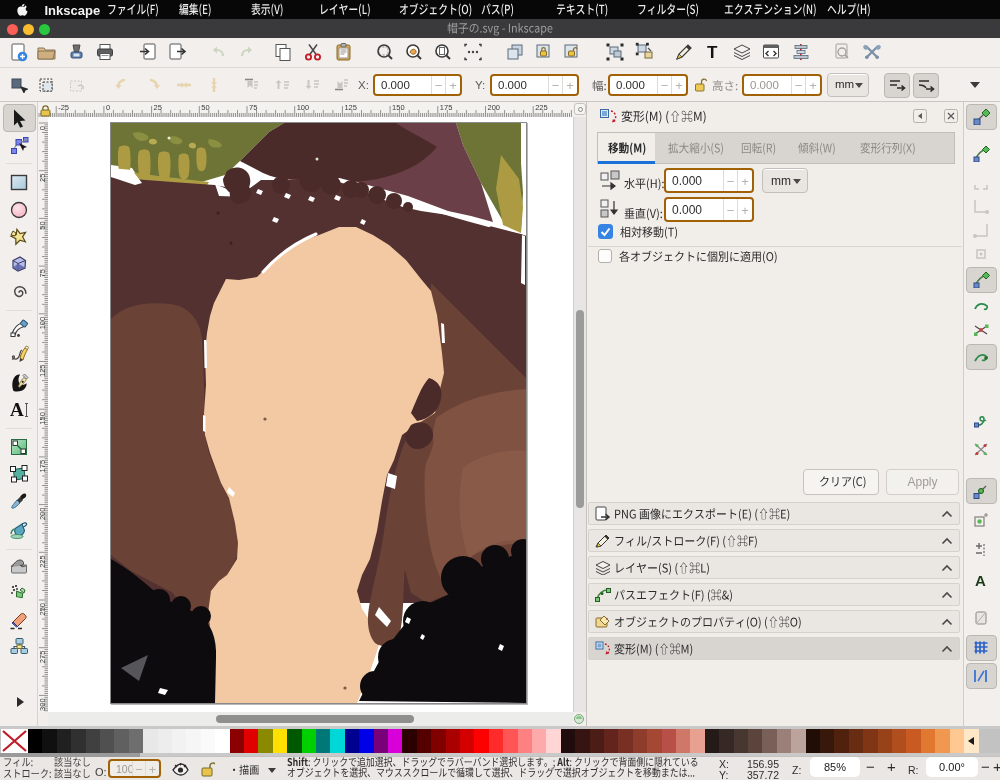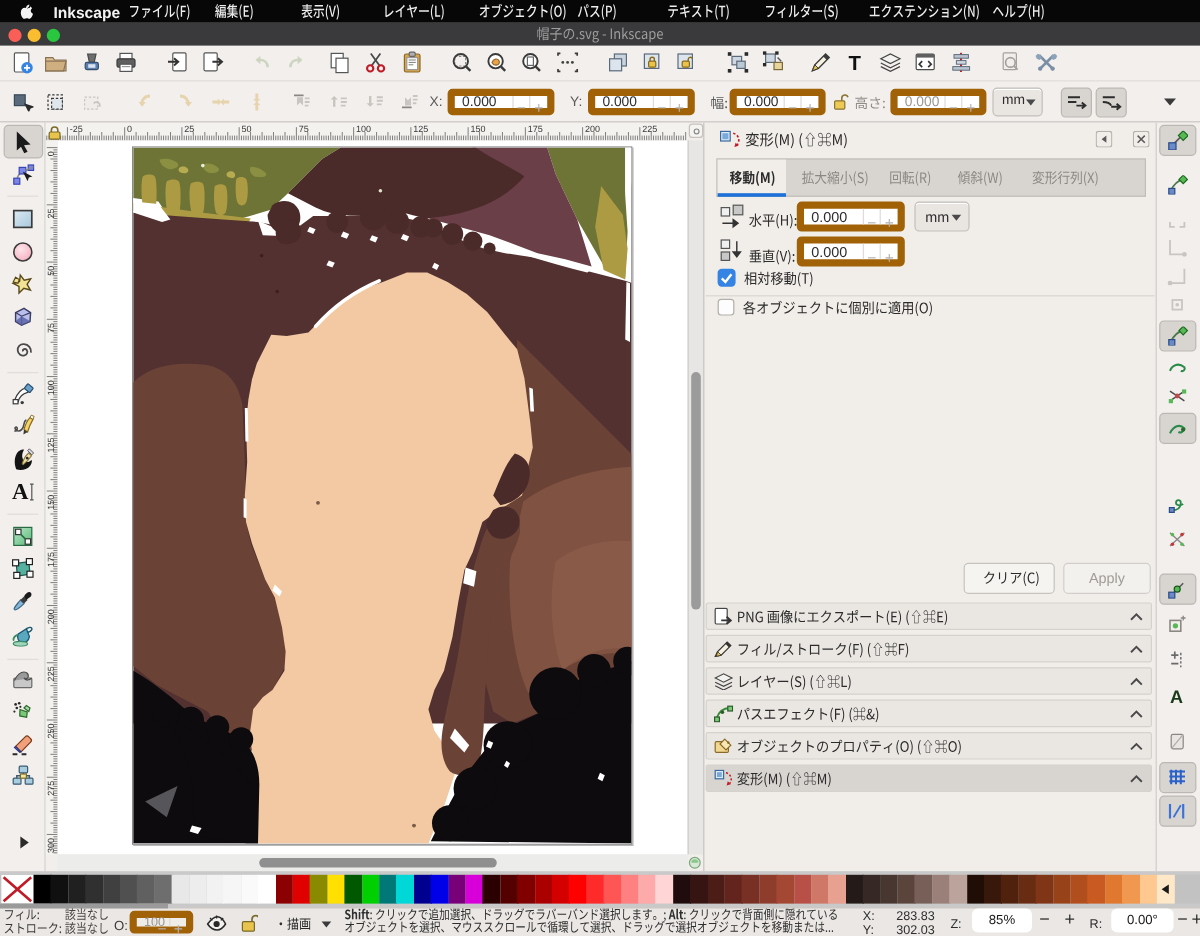--- a/index.html
+++ b/index.html
@@ -2,21 +2,21 @@
 <html><head><meta charset="utf-8"><style>
 *{margin:0;padding:0;box-sizing:border-box}
 html,body{width:1000px;height:780px;overflow:hidden;font-family:"Liberation Sans",sans-serif;background:#f1eeeb;position:relative}
 .abs{position:absolute}
 .menubar{left:0;top:0;width:1000px;height:19px;background:#070708;z-index:5}
 .titlebar{left:0;top:19px;width:1000px;height:19px;background:#3a3a3c;z-index:5}
 .tl{top:24px;width:11px;height:11px;border-radius:50%;z-index:6}
 .toolbar1{left:0;top:38px;width:1000px;height:30px;background:#f2efec;border-bottom:1px solid #dbd8d5;z-index:4}
 .toolbar2{left:0;top:68px;width:1000px;height:34px;background:#f2efec;border-bottom:1px solid #c9c6c3;z-index:4}
 .vsep1{top:4px;width:1px;height:22px;background:#dcd9d6}
-.entry{background:#fff;border:6px solid #a16207;border-radius:4px;font-size:11.5px;color:#2d2d2d}
+.entry{background:#fff;border:2px solid #a16207;border-radius:4px;font-size:11.5px;color:#2d2d2d}
 .entry .pm{position:absolute;top:0;height:100%;color:#b5b2af;font-size:13px;text-align:center;line-height:20px}
 .toolbox{left:0;top:102px;width:38px;height:624px;background:#f2efec;border-right:1px solid #d5d2cf;z-index:3}
 .rulh{left:38px;top:102px;width:535px;height:15px;background:#f4f2ef;z-index:2}
 .rulv{left:38px;top:117px;width:10px;height:595px;background:#f4f2ef;z-index:2}
 .canvas{left:48px;top:117px;width:525px;height:595px;background:#fff;overflow:hidden;z-index:1}
 .vscroll{left:573px;top:117px;width:13px;height:595px;background:#e8e6e4;border-left:1px solid #d0cdca;z-index:2}
 .hscroll{left:48px;top:712px;width:525px;height:14px;background:#ececea;z-index:2}
 .dock{left:586px;top:102px;width:377px;height:624px;background:#f1eeea;border-left:1px solid #c5c2bf;z-index:3}
 .snapbar{left:963px;top:102px;width:37px;height:624px;background:#f2efec;border-left:1px solid #d0cdca;z-index:3}
 .palette{left:0;top:726px;width:1000px;height:30px;background:#c9c9c9;z-index:4}
@@ -1421,23 +1421,23 @@
     <path d="M1 8c3-4 6-6 8-6s5 2 7 6c-2 3-4.5 5-7 5S3 11 1 8z" fill="#f4f2ef" stroke="#2a2a2a" stroke-width="1.3"></path>
     <circle cx="8.5" cy="8" r="2.6" fill="#2a2a2a"></circle>
     <path d="M3 3l2 2M14 3l-2 2M8.5 1v2.5" stroke="#2a2a2a" stroke-width="1.1"></path>
   </svg>
 <svg class="abs" style="left:200px;top:761px;z-index:7" width="15" height="16" viewBox="0 0 15 16">
     <rect x="2" y="7" width="10" height="8" rx="1" fill="#e8c44c" stroke="#7a6a2a"></rect>
     <path d="M10 7V5a3 3 0 0 1 5.6-1.5" fill="none" stroke="#7a6a2a" stroke-width="1.4"></path>
   </svg>
 <div class="abs" style="left:268px;top:768px;width:0;height:0;border-left:4.5px solid transparent;border-right:4.5px solid transparent;border-top:5.5px solid #3a3a3a;z-index:6"></div>
 <div class="abs" style="left:719px;top:758px;font-size:10.5px;color:#2e2e2e;z-index:6">X:</div>
-<div class="abs" style="left:742px;top:758px;width:37px;text-align:right;font-size:10.5px;color:#2e2e2e;z-index:6">283.83</div>
+<div class="abs" style="left:742px;top:758px;width:37px;text-align:right;font-size:10.5px;color:#2e2e2e;z-index:6">156.95</div>
 <div class="abs" style="left:719px;top:769px;font-size:10.5px;color:#2e2e2e;z-index:6">Y:</div>
-<div class="abs" style="left:742px;top:769px;width:37px;text-align:right;font-size:10.5px;color:#2e2e2e;z-index:6">302.03</div>
+<div class="abs" style="left:742px;top:769px;width:37px;text-align:right;font-size:10.5px;color:#2e2e2e;z-index:6">357.72</div>
 <div class="abs" style="left:792px;top:764px;font-size:10.5px;color:#2e2e2e;z-index:6">Z:</div>
 <div class="abs" style="left:810px;top:757px;width:50px;height:20px;background:#fff;border-radius:5px;z-index:6;text-align:center;font-size:11px;color:#1a1a1a;line-height:20px">85%</div>
 <div class="abs" style="left:866px;top:758px;font-size:15px;color:#2e2e2e;z-index:6">−</div>
 <div class="abs" style="left:887px;top:758px;font-size:15px;color:#2e2e2e;z-index:6">+</div>
 <div class="abs" style="left:908px;top:764px;font-size:10.5px;color:#2e2e2e;z-index:6">R:</div>
 <div class="abs" style="left:926px;top:757px;width:52px;height:20px;background:#fff;border-radius:5px;z-index:6;text-align:center;font-size:11px;color:#1a1a1a;line-height:20px">0.00°</div>
 <div class="abs" style="left:981px;top:758px;font-size:15px;color:#2e2e2e;z-index:6">−</div>
 <div class="abs" style="left:993px;top:758px;font-size:15px;color:#2e2e2e;z-index:6">+</div>
 <svg width="1000" height="780" style="position:absolute;left:0;top:0;pointer-events:none;z-index:50">
     <defs>

